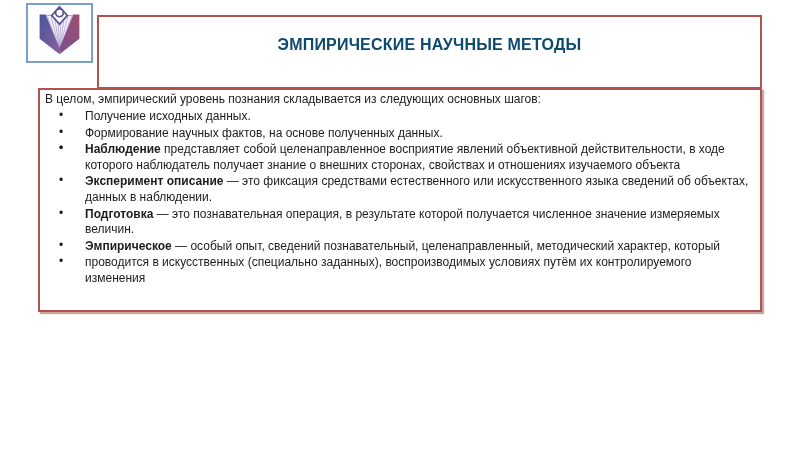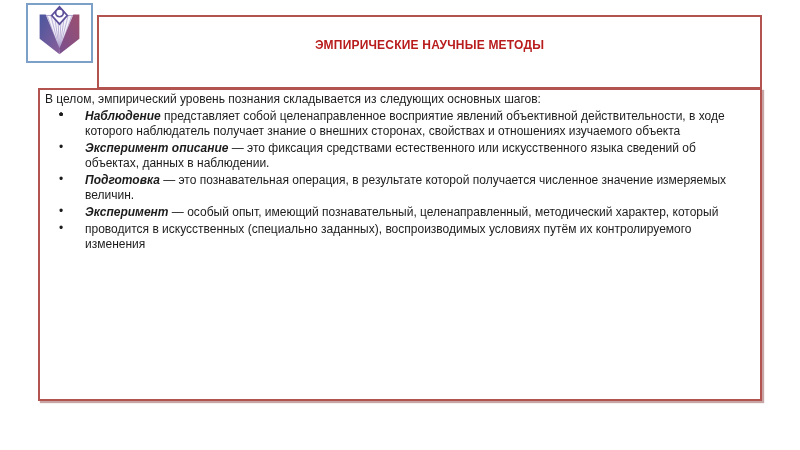--- a/index.html
+++ b/index.html
@@ -22,46 +22,46 @@
   .title-box {
     position: absolute; left: 97px; top: 15px;
     width: 665px; height: 74px;
     border: 2px solid #b35350;
     background: #ffffff;
     box-sizing: border-box;
     display: flex; align-items: center; justify-content: center;
     padding-bottom: 14px;
   }
   .title-box .title {
-    font-size: 12px; font-weight: 700; color: #b91c1c;
+    font-size: 16px; font-weight: 700; color: #0c4a6e;
     letter-spacing: 0.2px;
     white-space: nowrap;
   }
   .content-box {
     position: absolute; left: 38px; top: 88px;
-    width: 724px; height: 313px;
+    width: 724px; height: 224px;
     border: 2px solid #b35350;
     background: #ffffff;
     box-sizing: border-box;
     box-shadow: 2px 2px 1px rgba(130, 55, 53, 0.45);
     padding: 2px 10px 0 5px;
     font-size: 12px; line-height: 15.3px;
   }
   .intro-line { margin: 0; }
   ul.bullet-list { margin: 0; padding: 0; list-style: none; }
   ul.bullet-list li {
     position: relative;
     padding-left: 40px;
     margin-top: 1.5px;
   }
   .bullet-marker {
     position: absolute; left: 14px; top: -1px;
     font-size: 12px; color: #1c1c1c;
   }
-  .bullet-term { font-weight: 700; font-style: italic; }
+  .bullet-term { font-weight: 700; }
 </style>
 </head>
 <body>
 
 <div class="logo-box">
   <span>
     <svg width="57" height="52" viewBox="0 0 66 60" xmlns="http://www.w3.org/2000/svg">
       <defs>
         <linearGradient id="gL" x1="0" y1="0" x2="1" y2="1">
           <stop offset="0" stop-color="#4a569e"></stop>
@@ -96,24 +96,26 @@
 
 <div class="title-box">
   <div class="title">ЭМПИРИЧЕСКИЕ НАУЧНЫЕ МЕТОДЫ</div>
 </div>
 
 <div class="content-box">
   <p class="intro-line">В целом, эмпирический уровень познания складывается из следующих основных шагов:</p>
   <ul class="bullet-list">
   <li>
     <span class="bullet-marker">•</span>
+    <span>Получение исходных данных.</span>
   </li>
 
   <li>
     <span class="bullet-marker">•</span>
+    <span>Формирование научных фактов, на основе полученных данных.</span>
   </li>
 
   <li>
     <span class="bullet-marker">•</span>
   </li>
 
   <li>
     <span class="bullet-marker">•</span>
     <span class="bullet-term">Наблюдение</span><span> представляет собой целенаправленное восприятие явлений объективной действительности, в ходе которого наблюдатель получает знание о внешних сторонах, свойствах и отношениях изучаемого объекта</span>
   </li>
@@ -123,21 +125,21 @@
     <span class="bullet-term">Эксперимент описание</span><span> — это фиксация средствами естественного или искусственного языка сведений об объектах, данных в наблюдении.</span>
   </li>
 
   <li>
     <span class="bullet-marker">•</span>
     <span class="bullet-term">Подготовка</span><span> — это познавательная операция, в результате которой получается численное значение измеряемых величин.</span>
   </li>
 
   <li>
     <span class="bullet-marker">•</span>
-    <span class="bullet-term">Эксперимент</span><span> — особый опыт, имеющий познавательный, целенаправленный, методический характер, который</span>
+    <span class="bullet-term">Эмпирическое</span><span> — особый опыт, сведений познавательный, целенаправленный, методический характер, который</span>
   </li>
 
   <li>
     <span class="bullet-marker">•</span>
     <span>проводится в искусственных (специально заданных), воспроизводимых условиях путём их контролируемого изменения</span>
   </li>
 </ul>
 </div>
 
 </body></html>

